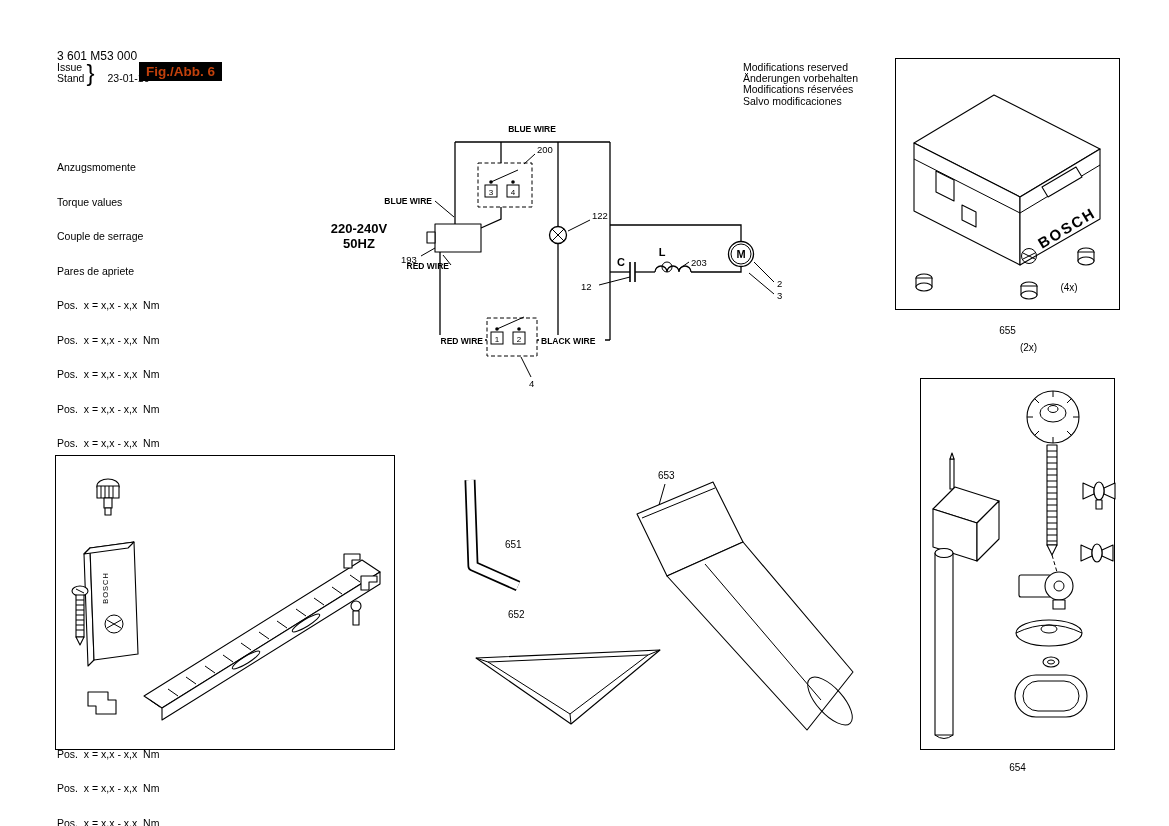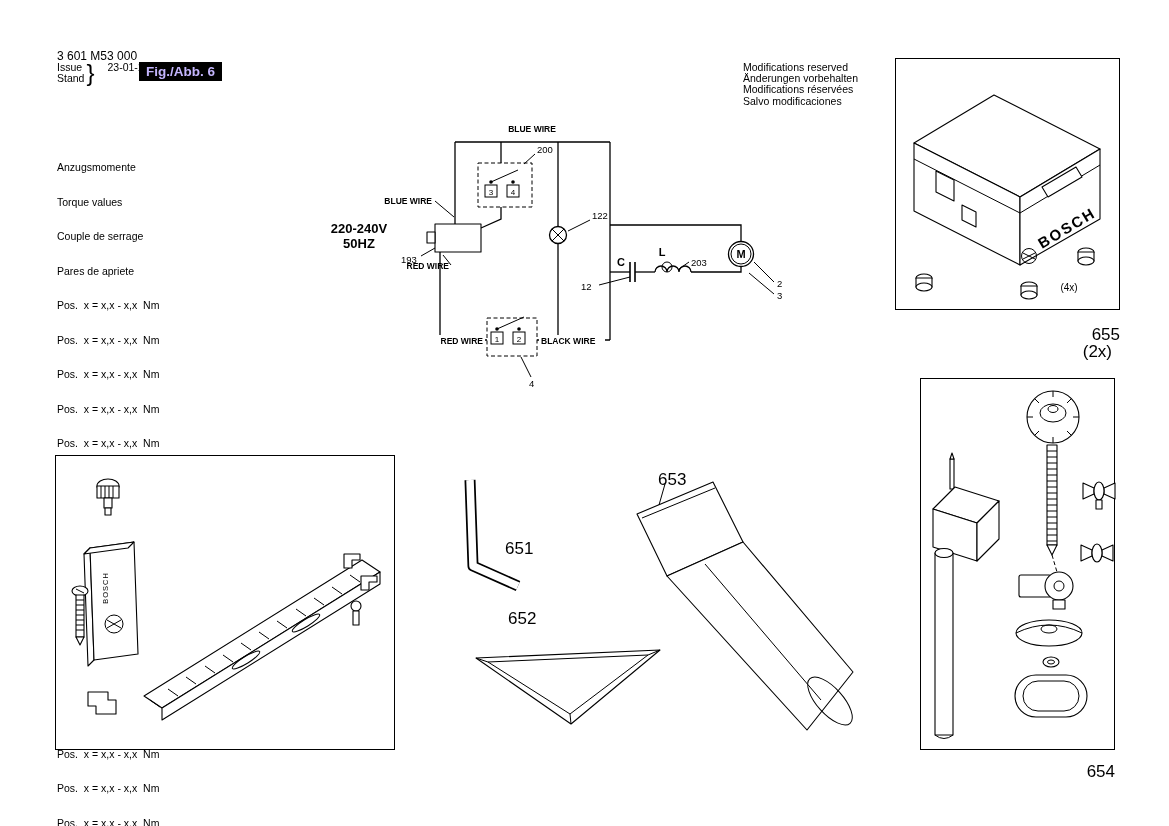--- a/index.html
+++ b/index.html
@@ -13,33 +13,33 @@
   svg .thin{stroke:#000;fill:none;stroke-width:1}
   svg .shape{stroke:#000;fill:#fff;stroke-width:1.1;stroke-linejoin:round}
   svg .dash{stroke:#000;fill:none;stroke-width:1;stroke-dasharray:4 2.5}
   svg .wl{font-size:8.5px;font-weight:bold}
   svg .num{font-size:9.5px}
   svg .comp{font-size:11px;font-weight:bold;text-anchor:middle}
   svg .big{font-size:13px;font-weight:bold;text-anchor:middle}
   svg .term{font-size:8px;text-anchor:middle}
   .partno{font-size:12px}
   .smalltxt{font-size:10.5px;line-height:11.2px}
-  .figbox{background:#000;color:#c4b5fd;font-weight:bold;font-size:13.5px;padding:2px 7px}
+  .figbox{background:#000;color:#c2410c;font-weight:bold;font-size:13.5px;padding:2px 7px}
   .brace{font-size:24px;line-height:22px;font-weight:400;margin-left:2px}
   .pbox{position:absolute;border:1.2px solid #000;background:#fff}
-  .ref{position:absolute;font-size:17px;text-align:right}
+  .ref{position:absolute;font-size:10px;text-align:center}
   .torque{white-space:pre;font-size:10.5px;line-height:11.5px}
 </style>
 </head>
 <body>
 
 <div class="page">
 
   <div class="abs partno" style="left:57px;top:49px">3 601 M53 000</div>
-  <div class="abs" style="left:57px;top:62px;display:flex;align-items:flex-start">
+  <div class="abs" style="left:57px;top:62px;display:flex;align-items:flex-end">
     <div class="smalltxt">
       <div>Issue</div>
       <div>Stand</div>
     </div>
     <div class="brace">}</div>
     <div class="smalltxt" style="margin-left:13px">23-01-10</div>
   </div>
   <div class="abs figbox" style="left:139px;top:62px">Fig./Abb. 6</div>
 
   <div class="abs smalltxt" style="left:743px;top:62px">
@@ -188,21 +188,21 @@
         <rect class="shape" x="125" y="227" width="16" height="9"></rect>
         <ellipse class="shape" cx="133" cy="236" rx="8" ry="4"></ellipse>
         <ellipse class="shape" cx="190" cy="193" rx="8" ry="4"></ellipse>
         <rect class="shape" x="182" y="193" width="16" height="9"></rect>
         <ellipse class="shape" cx="190" cy="202" rx="8" ry="4"></ellipse>
       </g>
       <text x="173" y="232" text-anchor="middle" font-size="10">(4x)</text>
     </svg>
   </div>
   <div class="ref" style="left:895px;top:325px;width:225px">655</div>
-  <div class="ref" style="left:887px;top:342px;width:225px">(2x)</div>
+  <div class="ref" style="left:916px;top:342px;width:225px">(2x)</div>
 
   <div class="pbox" style="left:55px;top:455px;width:340px;height:295px">
     <svg width="338" height="293" viewBox="0 0 338 293">
       <g>
         <polygon class="shape" points="88,240 306,104 324,116 106,252"></polygon>
         <polygon class="shape" points="106,252 324,116 324,128 106,264"></polygon>
         <path class="thin" d="M94,244 L104,251 M112,233 L122,240 M130,221 L140,228 M149,210 L159,217 M167,199 L177,206 M185,187 L195,194 M203,176 L213,183 M221,165 L231,172 M240,153 L250,160 M258,142 L268,149 M276,131 L286,138 M294,119 L304,126"></path>
         <ellipse class="thin" cx="190" cy="204" rx="16" ry="3.5" fill="#fff" transform="rotate(-31.7 190 204)"></ellipse>
         <ellipse class="thin" cx="250" cy="167" rx="16" ry="3.5" fill="#fff" transform="rotate(-31.7 250 167)"></ellipse>
       </g>

